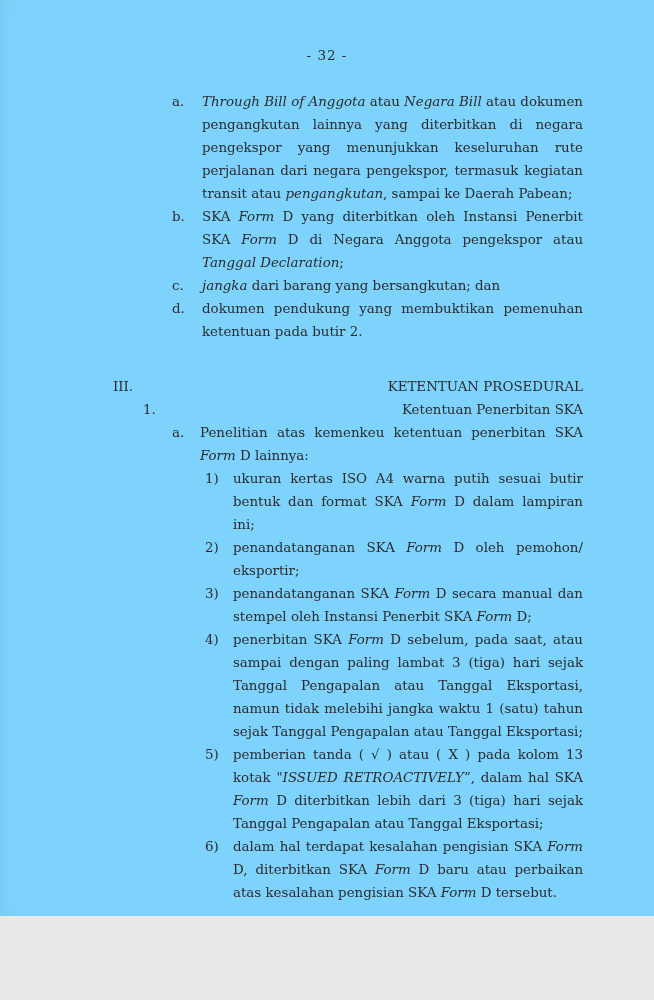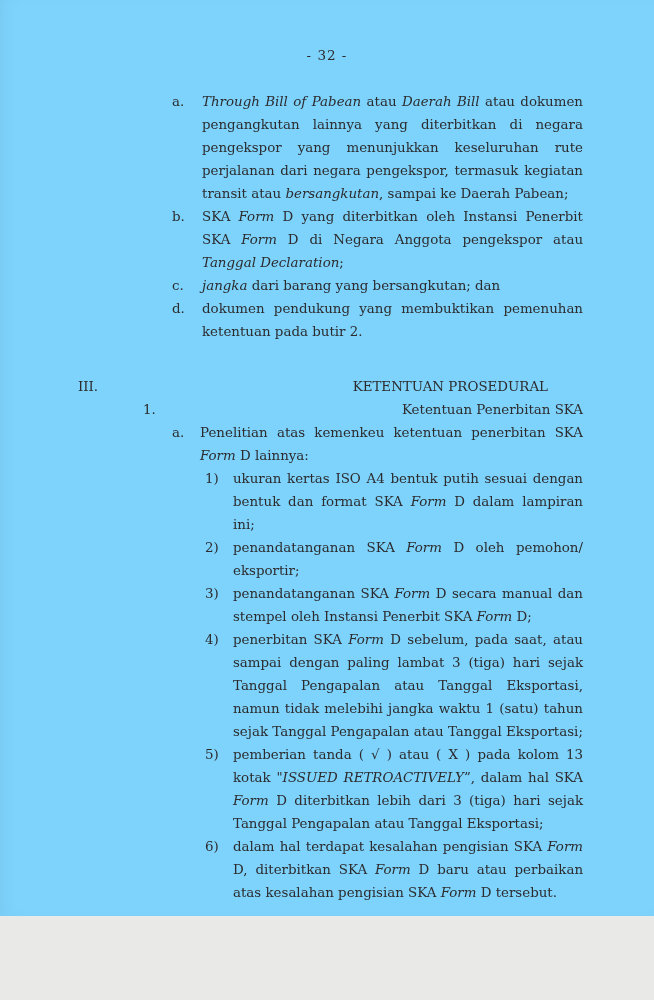--- a/index.html
+++ b/index.html
@@ -18,21 +18,21 @@
   .content {
     position:absolute; top:90px; left:0; width:654px;
     font-size:13.4px; line-height:23px;
   }
   .row { display:flex; align-items:flex-start; }
   .mk { flex:0 0 auto; }
   .tx { flex:1 1 auto; text-align:justify; }
   .tx.left { text-align:right; }
   .lv-a  { margin-left:172px; width:411px; }
   .lv-a > .mk  { width:30px; }
-  .sec   { margin-left:78px; width:470px; margin-top:32px; }
+  .sec   { margin-left:113px; width:470px; margin-top:32px; }
   .sec > .mk   { width:32px; }
   .lv-1  { margin-left:143px; width:440px; }
   .lv-1 > .mk  { width:29px; }
   .lv-2a { margin-left:172px; width:411px; }
   .lv-2a > .mk { width:28px; }
   .lv-n  { margin-left:205px; width:378px; }
   .lv-n > .mk  { width:28px; }
   .it { font-style:italic; }
   .footer-link {
     position:absolute; top:944px; right:33px;
@@ -46,21 +46,21 @@
 <body>
 
 <div class="page">
 
   <div class="pageno">- 32 -</div>
 
   <div class="content">
 
     <div class="row lv-a">
       <span class="mk">a.</span>
-      <div class="tx"><span class="it">Through Bill of Pabean</span><span> atau </span><span class="it">Daerah Bill</span><span> atau dokumen pengangkutan lainnya yang diterbitkan di negara pengekspor yang menunjukkan keseluruhan rute perjalanan dari negara pengekspor, termasuk kegiatan transit atau </span><span class="it">bersangkutan</span><span>, sampai ke Daerah Pabean;</span></div>
+      <div class="tx"><span class="it">Through Bill of Anggota</span><span> atau </span><span class="it">Negara Bill</span><span> atau dokumen pengangkutan lainnya yang diterbitkan di negara pengekspor yang menunjukkan keseluruhan rute perjalanan dari negara pengekspor, termasuk kegiatan transit atau </span><span class="it">pengangkutan</span><span>, sampai ke Daerah Pabean;</span></div>
     </div>
     <div class="row lv-a">
       <span class="mk">b.</span>
       <div class="tx"><span>SKA </span><span class="it">Form</span><span> D yang diterbitkan oleh Instansi Penerbit SKA </span><span class="it">Form</span><span> D di Negara Anggota pengekspor atau </span><span class="it">Tanggal Declaration</span><span>;</span></div>
     </div>
     <div class="row lv-a">
       <span class="mk">c.</span>
       <div class="tx"><span class="it">jangka</span><span> dari barang yang bersangkutan; dan</span></div>
     </div>
     <div class="row lv-a">
@@ -78,21 +78,21 @@
       <div class="tx left">Ketentuan Penerbitan SKA</div>
     </div>
 
     <div class="row lv-2a">
       <span class="mk">a.</span>
       <div class="tx"><span>Penelitian atas kemenkeu ketentuan penerbitan SKA </span><span class="it">Form</span><span> D lainnya:</span></div>
     </div>
 
     <div class="row lv-n">
       <span class="mk">1)</span>
-      <div class="tx"><span>ukuran kertas ISO A4 bentuk putih sesuai dengan bentuk dan format SKA </span><span class="it">Form</span><span> D dalam lampiran ini;</span></div>
+      <div class="tx"><span>ukuran kertas ISO A4 warna putih sesuai butir bentuk dan format SKA </span><span class="it">Form</span><span> D dalam lampiran ini;</span></div>
     </div>
     <div class="row lv-n">
       <span class="mk">2)</span>
       <div class="tx"><span>penandatanganan SKA </span><span class="it">Form</span><span> D oleh pemohon/ eksportir;</span></div>
     </div>
     <div class="row lv-n">
       <span class="mk">3)</span>
       <div class="tx"><span>penandatanganan SKA </span><span class="it">Form</span><span> D secara manual dan stempel oleh Instansi Penerbit SKA </span><span class="it">Form</span><span> D;</span></div>
     </div>
     <div class="row lv-n">

